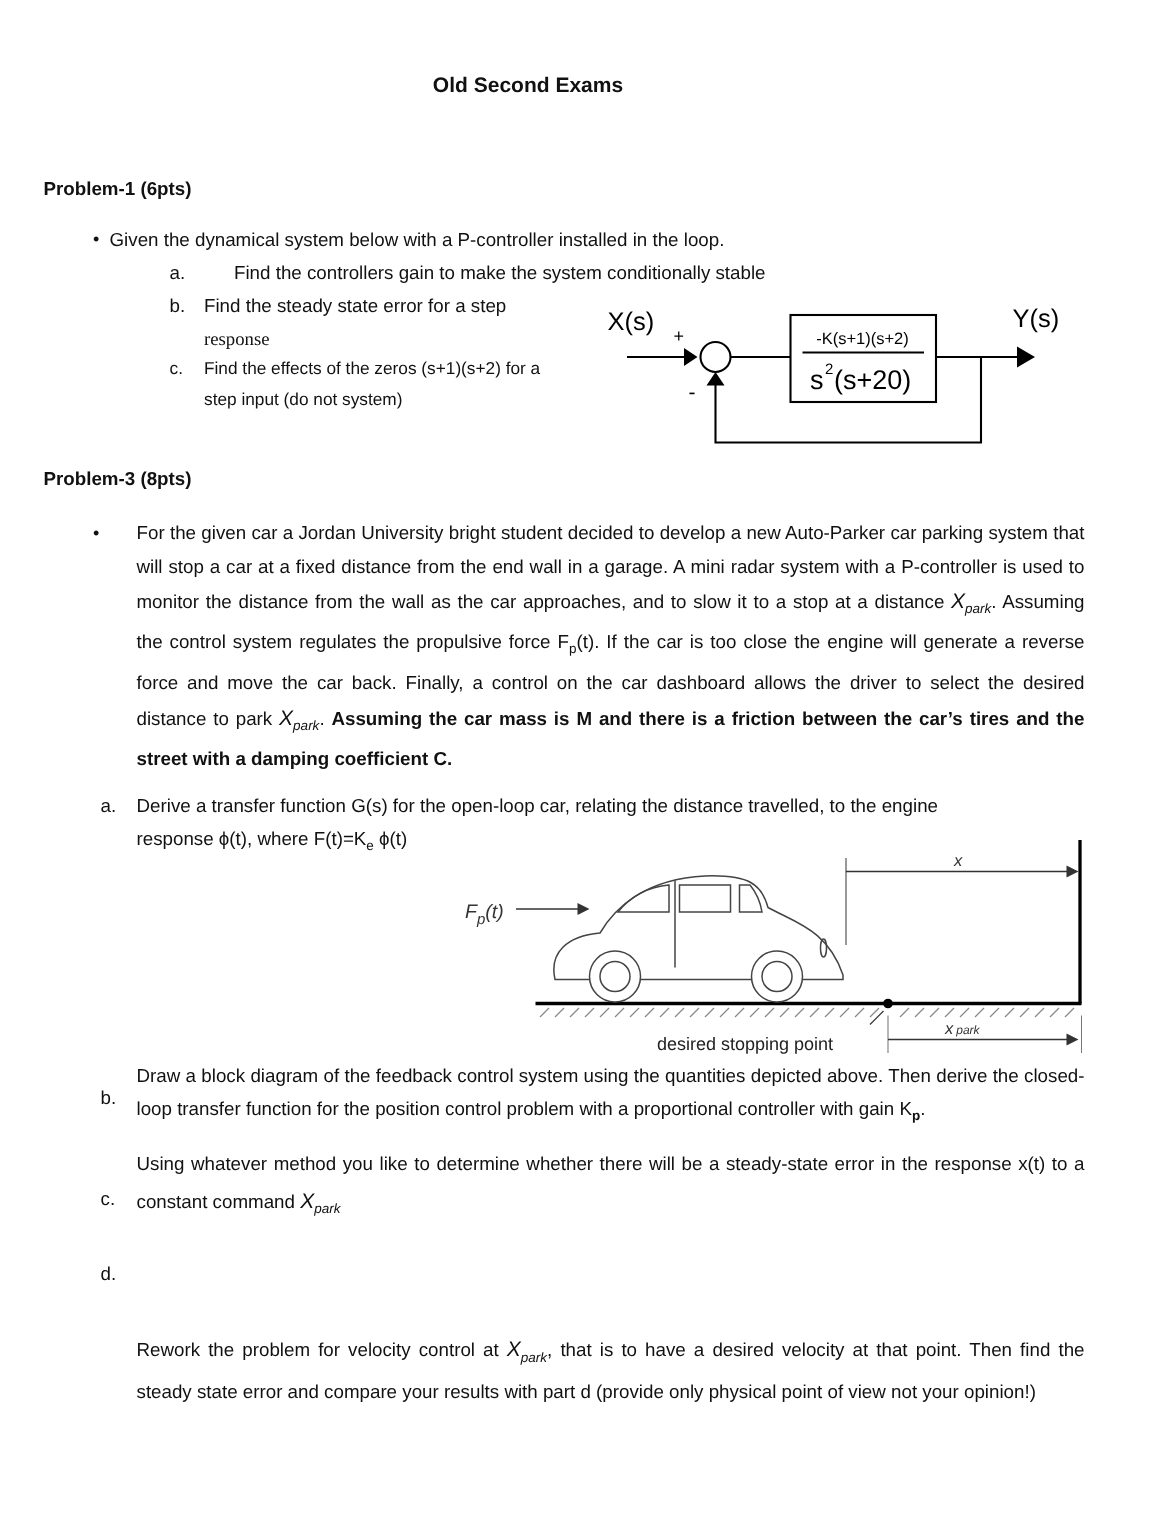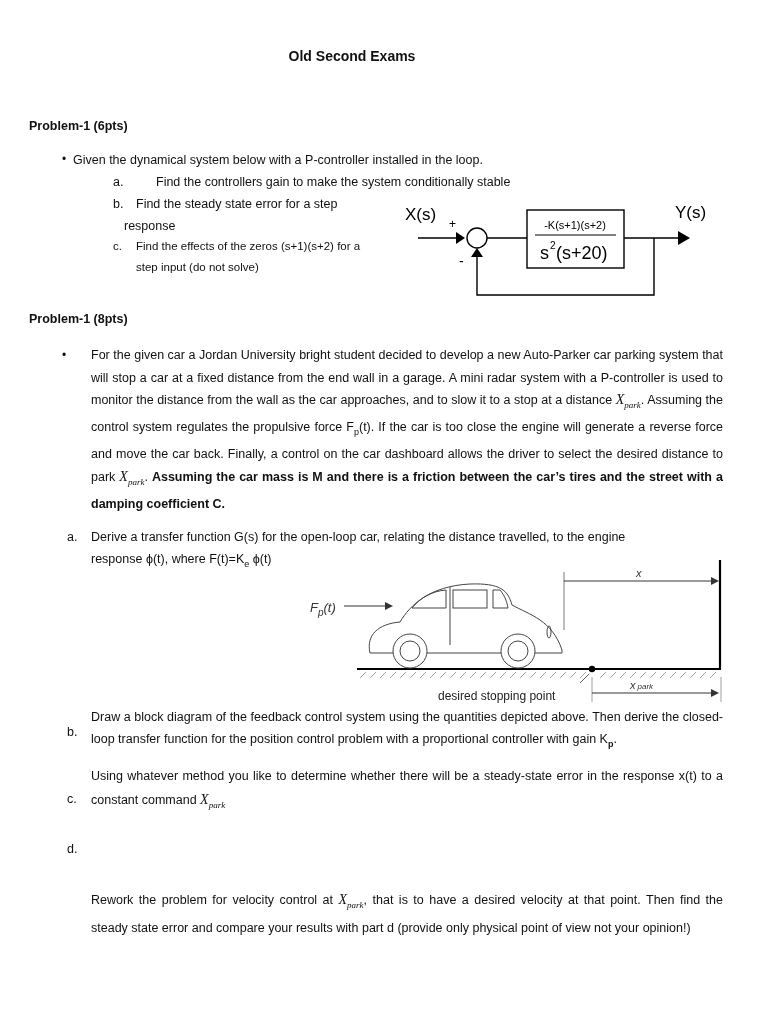--- a/index.html
+++ b/index.html
@@ -4,45 +4,45 @@
 <style>
   html, body { margin:0; padding:0; background:#ffffff; }
   body { width:768px; height:1024px; position:relative; overflow:hidden;
          font-family:"Liberation Sans", sans-serif; color:#111; }
   .abs { position:absolute; }
   .title { left:0; width:704px; top:48px; text-align:center; font-weight:bold; font-size:14px; }
   .heading { left:29px; font-weight:bold; font-size:12.5px; }
   .txt { font-size:12.5px; line-height:22px; }
   .bullet { left:62px; font-size:12px; }
   .para { left:91px; width:632px; text-align:justify; font-size:12.5px; line-height:22.5px; }
-  .math { font-family:Liberation Serif, serif; font-style:italic; font-size:14px; }
+  .math { font-family:Liberation Sans, sans-serif; font-style:italic; font-size:14px; }
   sub { font-size:9px; }
   .bold { font-weight:bold; }
   svg text { font-family:"Liberation Sans", sans-serif; }
 </style>
 </head>
 <body>
 
 <div class="abs title">Old Second Exams</div>
 
 <div class="abs heading" style="top:119px;">Problem-1 (6pts)</div>
 
 <div class="abs bullet" style="top:152px;">•</div>
 <div class="abs txt" style="left:73px; top:149px;">Given the dynamical system below with a P-controller installed in the loop.</div>
 
 <div class="abs txt" style="left:113px; top:171px;">a.</div>
 <div class="abs txt" style="left:136px; top:171px;margin-left:20px;">Find the controllers gain to make the system conditionally stable</div>
 
 <div class="abs txt" style="left:113px; top:193px;">b.</div>
 <div class="abs txt" style="left:136px; top:193px;">Find the steady state error for a step</div>
-<div class="abs txt" style="left:124px; top:215px;">response</div>
+<div class="abs txt" style="left:136px; top:215px;font-family:Liberation Serif, serif;">response</div>
 
 <div class="abs txt" style="left:113px; top:235px; font-size:11.5px;">c.</div>
 <div class="abs txt" style="left:136px; top:235px; font-size:11.5px;">Find the effects of the zeros (s+1)(s+2) for a</div>
-<div class="abs txt" style="left:136px; top:256px; font-size:11.5px;">step input (do not solve)</div>
+<div class="abs txt" style="left:136px; top:256px; font-size:11.5px;">step input (do not system)</div>
 
 <svg class="abs" style="left:390px; top:195px;" width="330" height="110">
   <text x="15" y="25" font-size="17">X(s)</text>
   <text x="285" y="23" font-size="17">Y(s)</text>
   <text x="59" y="33" font-size="12">+</text>
   <text x="69" y="71" font-size="14">-</text>
   <line x1="28" y1="43" x2="72" y2="43" stroke="#000" stroke-width="1.4"></line>
   <polygon points="66,37 75,43 66,49" fill="#000"></polygon>
   <circle cx="87" cy="43" r="10" fill="#fff" stroke="#000" stroke-width="1.4"></circle>
   <line x1="97" y1="43" x2="137" y2="43" stroke="#000" stroke-width="1.4"></line>
@@ -51,21 +51,21 @@
   <line x1="145" y1="40" x2="226" y2="40" stroke="#000" stroke-width="1.2"></line>
   <text x="150" y="64" font-size="18">s</text>
   <text x="160" y="54" font-size="10">2</text>
   <text x="166" y="64" font-size="18">(s+20)</text>
   <line x1="234" y1="43" x2="290" y2="43" stroke="#000" stroke-width="1.4"></line>
   <polygon points="288,36 300,43 288,50" fill="#000"></polygon>
   <polyline points="264,43 264,100 87,100 87,60" fill="none" stroke="#000" stroke-width="1.4"></polyline>
   <polygon points="81,62 87,53 93,62" fill="#000"></polygon>
 </svg>
 
-<div class="abs heading" style="top:312px;">Problem-1 (8pts)</div>
+<div class="abs heading" style="top:312px;">Problem-3 (8pts)</div>
 
 <div class="abs bullet" style="top:348px;">•</div>
 <div class="abs para" style="top:344px;">
   <span>For the given car a Jordan University bright student decided to develop a new Auto-Parker car parking system that will stop a car at a fixed distance from the end wall in a garage. A mini radar system with a P-controller is used to monitor the distance from the wall as the car approaches, and to slow it to a stop at a distance </span><span class="math"><span>X</span><sub>park</sub></span><span>. Assuming the control system regulates the propulsive force F</span><sub>p</sub><span>(t). If the car is too close the engine will generate a reverse force and move the car back. Finally, a control on the car dashboard allows the driver to select the desired distance to park </span><span class="math"><span>X</span><sub>park</sub></span><span>. </span><span class="bold">Assuming the car mass is M and there is a friction between the car’s tires and the street with a damping coefficient C.</span>
 </div>
 
 <div class="abs txt" style="left:67px; top:526px;">a.</div>
 <div class="abs txt" style="left:91px; top:526px;">Derive a transfer function G(s) for the open-loop car, relating the distance travelled, to the engine</div>
 <div class="abs txt" style="left:91px; top:548px;"><span>response ϕ(t), where F(t)=K</span><sub>e</sub><span> ϕ(t)</span></div>
 

